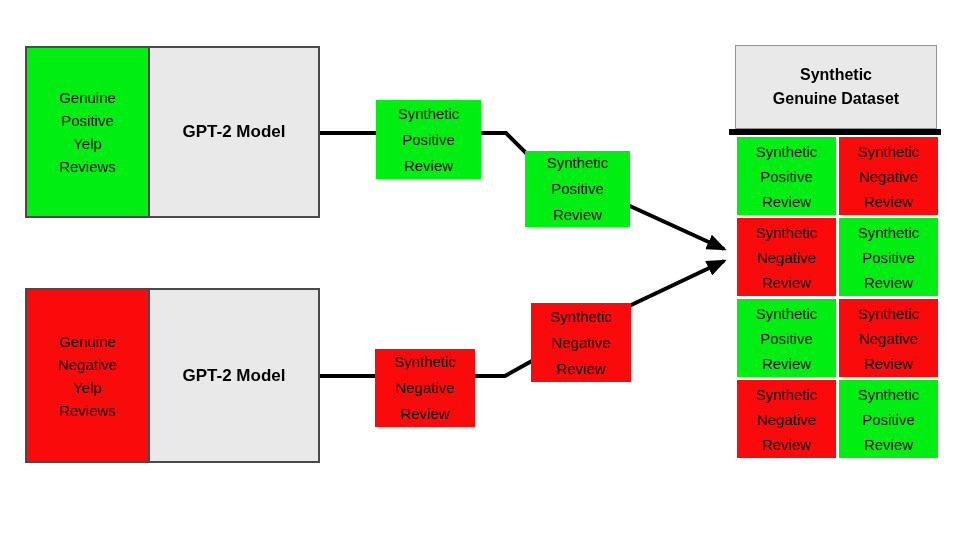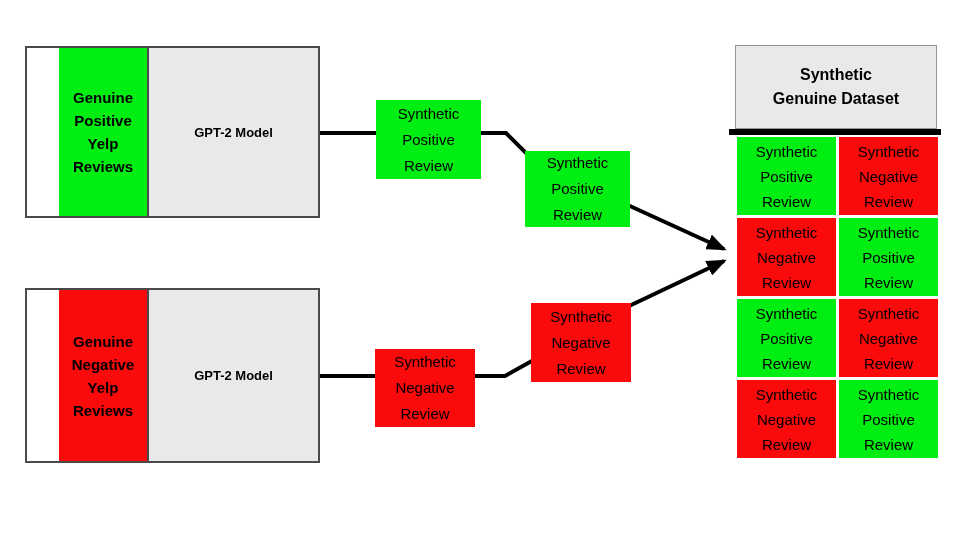--- a/index.html
+++ b/index.html
@@ -7,28 +7,28 @@
     position:relative;width:960px;height:540px;background:#ffffff;overflow:hidden;
     font-family:"Liberation Sans", sans-serif;color:#000;
   }
   .abs{position:absolute;box-sizing:border-box;}
   
   #connectors{position:absolute;left:0;top:0;width:960px;height:540px;z-index:1;}
   .conn{fill:none;stroke:var(--connector,#000);stroke-width:4;}
   
   .combo{display:flex;border:2px solid #4a4a4a;z-index:2;}
   .combo .source{
-    width:88px;display:flex;flex-direction:column;justify-content:center;align-items:center;
-    font-weight:bold;font-size:15px;line-height:23px;text-align:center;margin-left:32px;
+    width:121px;display:flex;flex-direction:column;justify-content:center;align-items:center;
+    font-weight:normal;font-size:15px;line-height:23px;text-align:center;
   }
   .combo .source.pos{background:var(--positive);}
   .combo .source.neg{background:var(--negative);}
   .combo .model{
     flex:1;background:var(--model-fill);display:flex;align-items:center;justify-content:center;
-    font-weight:bold;font-size:13px;text-align:center;border-left:2px solid #4a4a4a;
+    font-weight:bold;font-size:17px;text-align:center;border-left:2px solid #4a4a4a;
   }
   
   .flowbox{
     display:flex;flex-direction:column;justify-content:center;align-items:center;
     font-size:15px;line-height:26px;text-align:center;z-index:2;
   }
   .flowbox.pos{background:var(--positive);}
   .flowbox.neg{background:var(--negative);}
   
   .ds-header{

